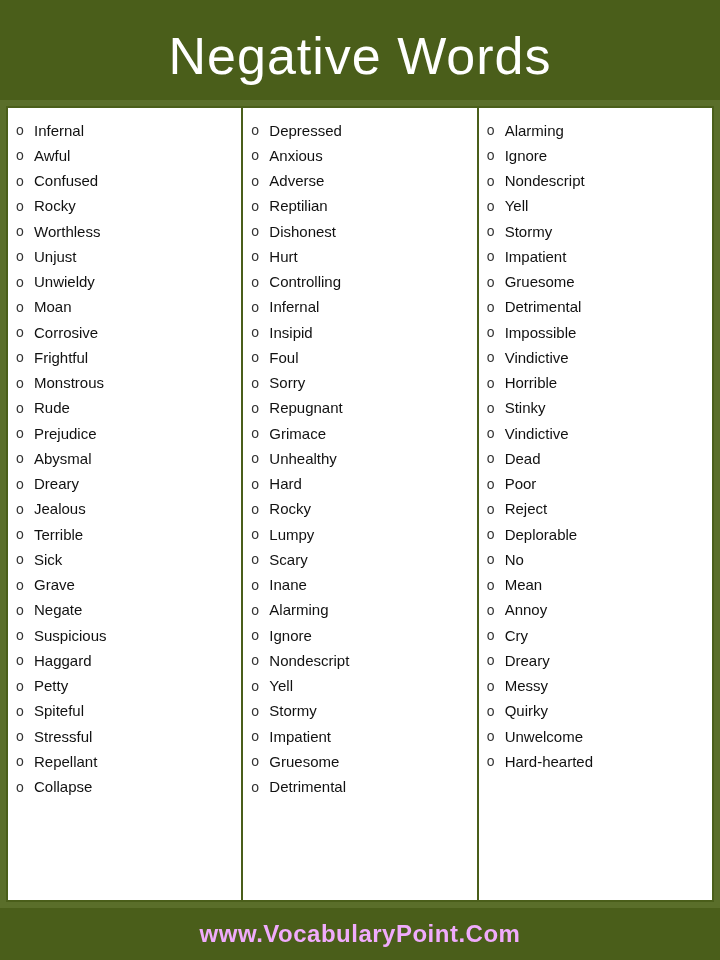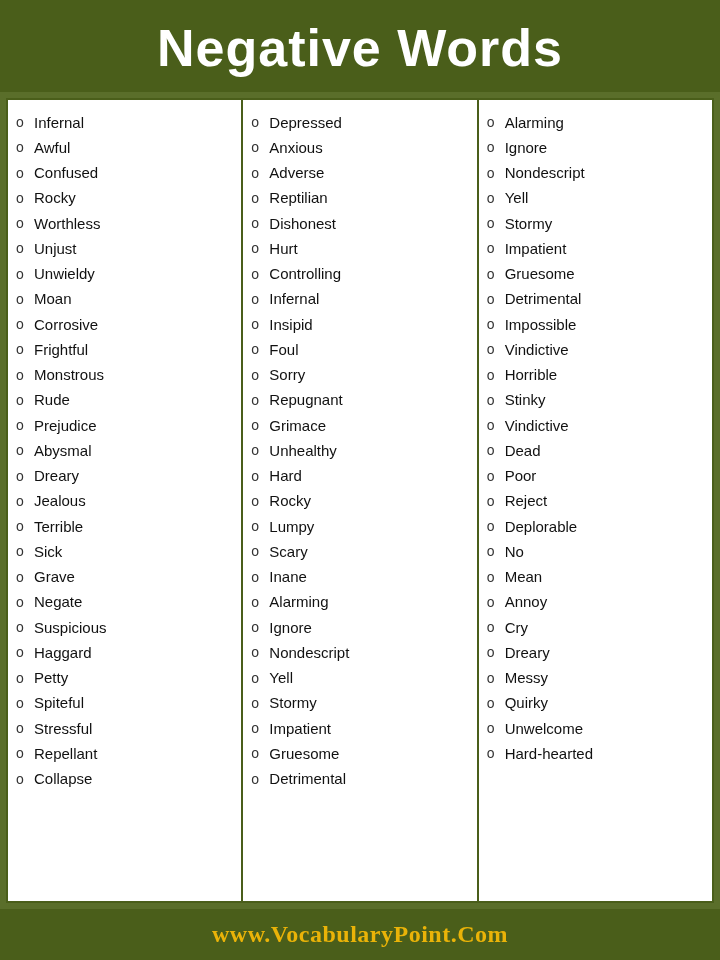--- a/index.html
+++ b/index.html
@@ -12,22 +12,23 @@
       flex-direction: column;
     }
     #header {
       background: #4a5e1a;
       padding: 18px 10px 14px;
       text-align: center;
     }
     #header h1 {
       color: white;
       font-size: 52px;
-      font-weight: 700;
+      font-weight: 400;
       letter-spacing: 1px;
+      margin-top: 8px;
     }
     #main-content {
       flex: 1;
       background: white;
       margin: 6px;
       display: flex;
       flex-direction: row;
       gap: 0;
       border: 2px solid #4a5e1a;
     }
@@ -53,25 +54,24 @@
       min-width: 18px;
       font-size: 14px;
       color: #333;
     }
     #footer {
       background: #4a5e1a;
       padding: 12px 10px;
       text-align: center;
     }
     #footer span {
-      color: #eab308;
+      color: #f0abfc;
       font-size: 24px;
       font-weight: bold;
       letter-spacing: 0.5px;
-      font-family: Liberation Serif, serif;
     }
   </style>
 </head>
 <body>
 
 <div id="header">
   <h1>Negative Words</h1>
 </div>
 
 <div id="main-content">

